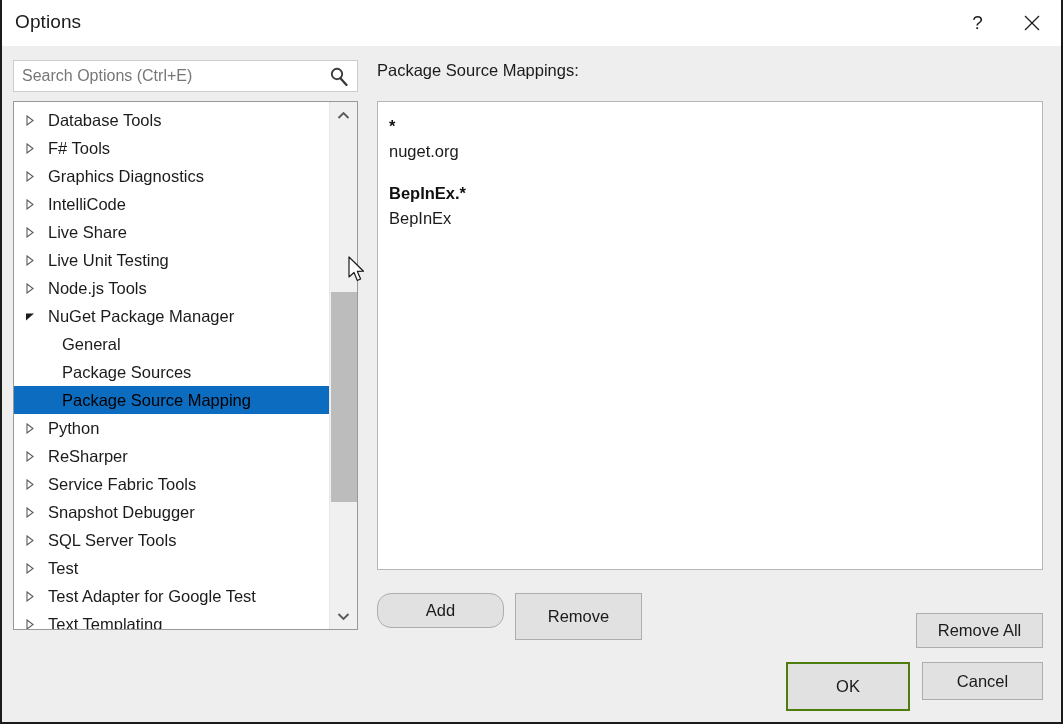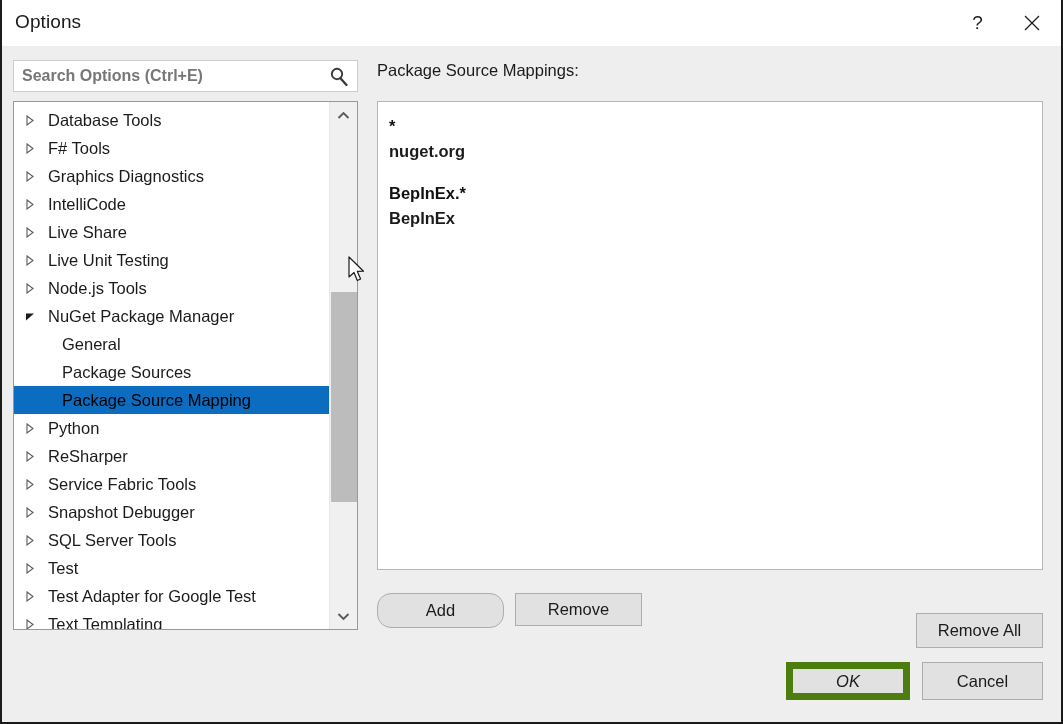--- a/index.html
+++ b/index.html
@@ -80,21 +80,20 @@
     top: 0;
     width: 296px;
     height: 30px;
     border: none;
     outline: none;
     background: transparent;
     font-family: "Liberation Sans", sans-serif;
     font-size: 16px;
     color: #6d6d6d;
     padding: 0;
-    font-weight: bold;
   }
   #search-input::placeholder { color: #777777; opacity: 1; }
   #search-icon {
     position: absolute;
     right: 7px;
     top: 5px;
     width: 22px;
     height: 22px;
     cursor: default;
   }
@@ -208,21 +207,21 @@
   .mapping-group { margin-bottom: 17px; }
   .mapping-pattern {
     font-size: 16.5px;
     font-weight: bold;
     color: #111111;
     line-height: 25px;
     white-space: nowrap;
   }
   .mapping-source {
     font-size: 16.5px;
-    font-weight: bold;
+    font-weight: normal;
     color: #1b1b1b;
     line-height: 25px;
     white-space: nowrap;
   }
 
   
   .push-button {
     position: absolute;
     box-sizing: border-box;
     background: #e1e1e1;
@@ -231,27 +230,26 @@
     font-family: "Liberation Sans", sans-serif;
     font-size: 16.5px;
     display: flex;
     align-items: center;
     justify-content: center;
     cursor: default;
     padding: 0;
   }
 
   #add-button    { left: 375px; top: 593px; width: 127px; height: 35px; border-radius: 14px; }
-  #remove-button { left: 513px; top: 593px; width: 127px; height: 33px; }
+  #remove-button { left: 513px; top: 593px; width: 127px; height: 47px; }
   #remove-all-button { left: 914px; top: 593px; width: 127px; height: 35px; margin-top: 20px; }
 
   #ok-button {
-    left: 784px; top: 662px; width: 124px; height: 38px;
-    border: 7px solid #4d7c0f;
-    font-style: italic;
+    left: 784px; top: 662px; width: 124px; height: 49px;
+    border: 2px solid #4d7c0f;
   }
   #cancel-button {
     left: 920px; top: 662px; width: 121px; height: 38px;
     border: 1px solid #adadad;
   }
 
   
   #mouse-cursor {
     position: absolute;
     left: 346px;

